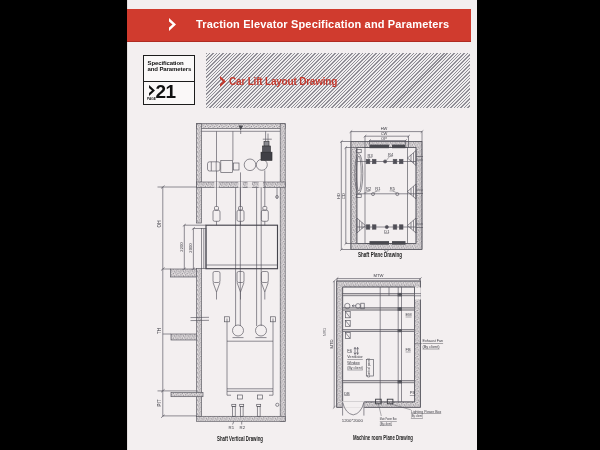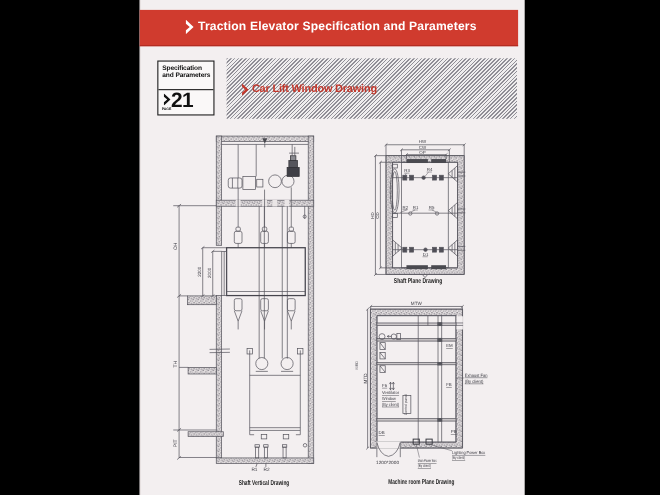--- a/index.html
+++ b/index.html
@@ -16,21 +16,21 @@
 <div id="page">
 
   <div class="abs" style="left:0;top:0;width:1px;height:450px;background:#e4dede;"></div>
 
   <div class="abs" style="left:0;top:9px;width:344px;height:32px;background:#d03b2e;border-bottom:1px solid #b02c22;">
 
     <svg class="abs" style="left:41px;top:9px;" width="9" height="13" viewBox="0 0 9 13">
       <path d="M1 0 L8 6.5 L1 13 L1 9.5 L4.5 6.5 L1 3.5 Z" fill="#fff"></path>
     </svg>
 
-    <div class="abs" style="left:53px;top:9px;font-size:11px;font-weight:bold;color:#fff;letter-spacing:0.15px;white-space:nowrap;">Traction Elevator Specification and Parameters</div>
+    <div class="abs" style="left:69px;top:9px;font-size:11px;font-weight:bold;color:#fff;letter-spacing:0.15px;white-space:nowrap;">Traction Elevator Specification and Parameters</div>
   </div>
 
   <div class="abs" style="left:15.5px;top:54.5px;width:50px;height:48px;background:#faf8f8;border:1.5px solid #1c1c1c;">
 
     <div class="abs" style="left:4px;top:4px;font-size:6px;font-weight:bold;color:#111;line-height:6.8px;white-space:nowrap;letter-spacing:-0.1px;">Specification<br>and Parameters</div>
 
     <div class="abs" style="left:0;top:25.5px;width:50px;height:1px;background:#1c1c1c;"></div>
 
     <svg class="abs" style="left:4px;top:29px;" width="8" height="11" viewBox="0 0 9 13">
       <path d="M1 0 L8 6.5 L1 13 L1 9.5 L4.5 6.5 L1 3.5 Z" fill="#111"></path>
@@ -41,21 +41,21 @@
     <div class="abs" style="left:12px;top:26px;font-size:19px;font-weight:bold;color:#111;letter-spacing:-0.5px;line-height:20px;">21</div>
   </div>
 
   <div class="abs" style="left:79px;top:52.5px;width:263.5px;height:55.5px;
        background:repeating-linear-gradient(135deg,#908e96 0,#908e96 1px,#efedee 1px,#efedee 2.4px);">
 
     <svg class="abs" style="left:12.5px;top:23px;" width="8" height="11" viewBox="0 0 9 13">
       <path d="M1 0 L8 6.5 L1 13 L1 9.5 L4.5 6.5 L1 3.5 Z" fill="#c4372b"></path>
     </svg>
 
-    <div class="abs" style="left:23px;top:23.5px;font-size:10px;font-weight:bold;color:#c4372b;letter-spacing:-0.2px;white-space:nowrap;">Car Lift Window Drawing</div>
+    <div class="abs" style="left:23px;top:23.5px;font-size:10px;font-weight:bold;color:#c4372b;letter-spacing:-0.2px;white-space:nowrap;">Car Lift Layout Drawing</div>
   </div>
 
   <svg class="abs" style="left:0;top:115px;" width="350" height="335" viewBox="127 115 350 335" font-family="Liberation Sans, sans-serif">
     <defs>
       <pattern id="conc" width="4.6" height="4.6" patternUnits="userSpaceOnUse">
         <rect width="4.6" height="4.6" fill="#e2dedf"></rect>
         <circle cx="0.9" cy="1.0" r="0.62" fill="#6f6c75"></circle>
         <circle cx="3.1" cy="2.3" r="0.58" fill="#7b7881"></circle>
         <circle cx="1.6" cy="3.6" r="0.6" fill="#726d77"></circle>
         <circle cx="3.9" cy="4.2" r="0.52" fill="#87838c"></circle>

